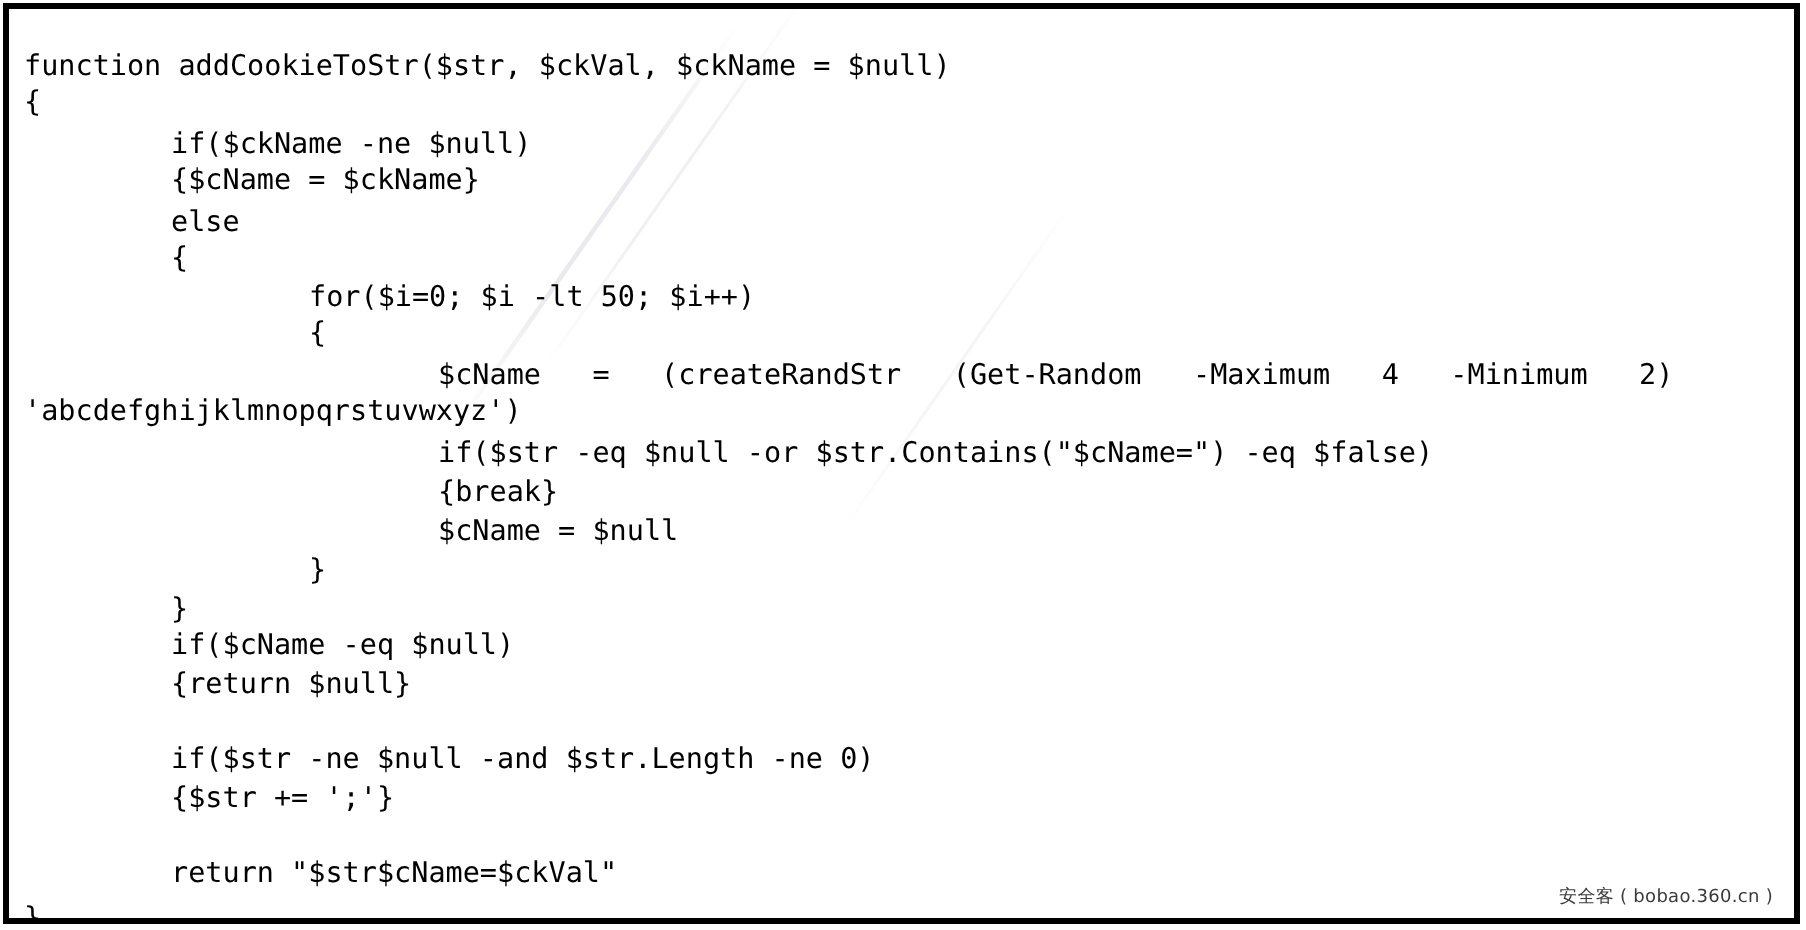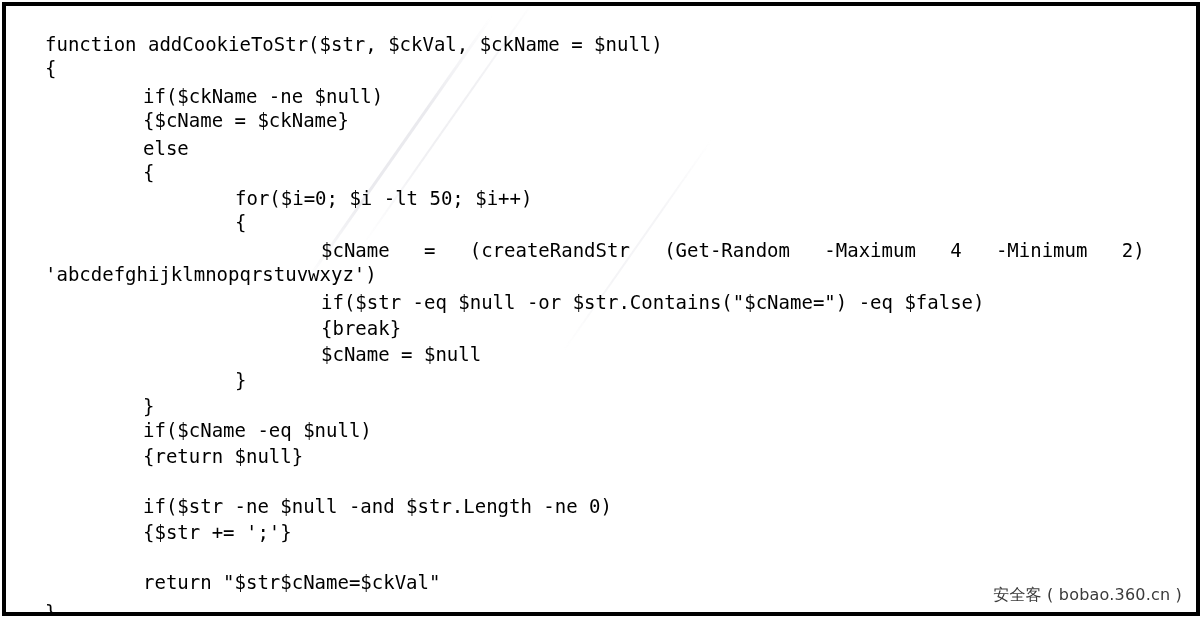--- a/index.html
+++ b/index.html
@@ -79,28 +79,27 @@
     padding: 0;
   }
   .code-line {
     position: absolute;
     white-space: pre;
     font-family: "DejaVu Sans Mono", "Liberation Mono", monospace;
     font-size: 19px;
     line-height: 20px;
     color: #000000;
     letter-spacing: 0px;
-    margin-left: 29px;
   }
   .watermark-credit {
     position: absolute;
     right: 14px;
     bottom: 6px;
     font-family: "DejaVu Sans", "Liberation Sans", sans-serif;
-    font-size: 16px;
+    font-size: 12px;
     color: #3a3a3a;
     white-space: pre;
     letter-spacing: 0.2px;
   }
 </style>
 </head>
 <body>
 
 <div class="screenshot">
   <div class="code-frame">

